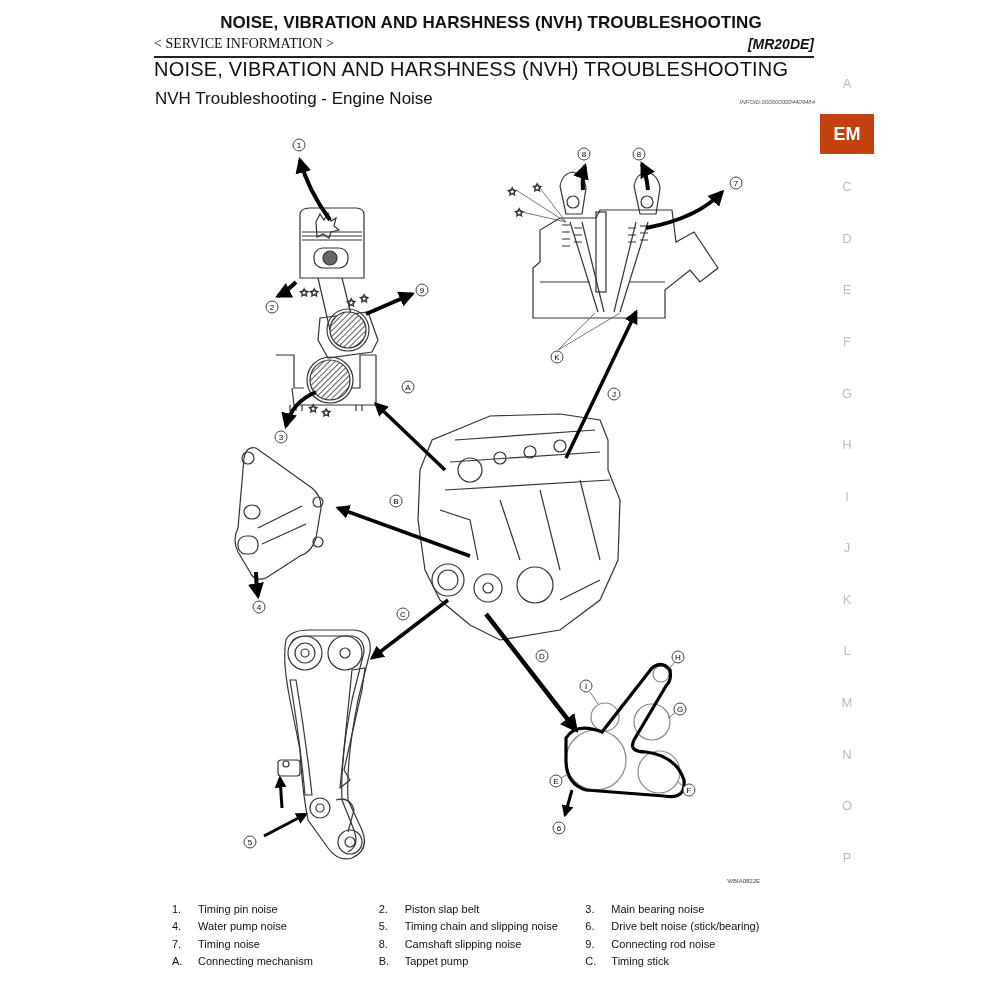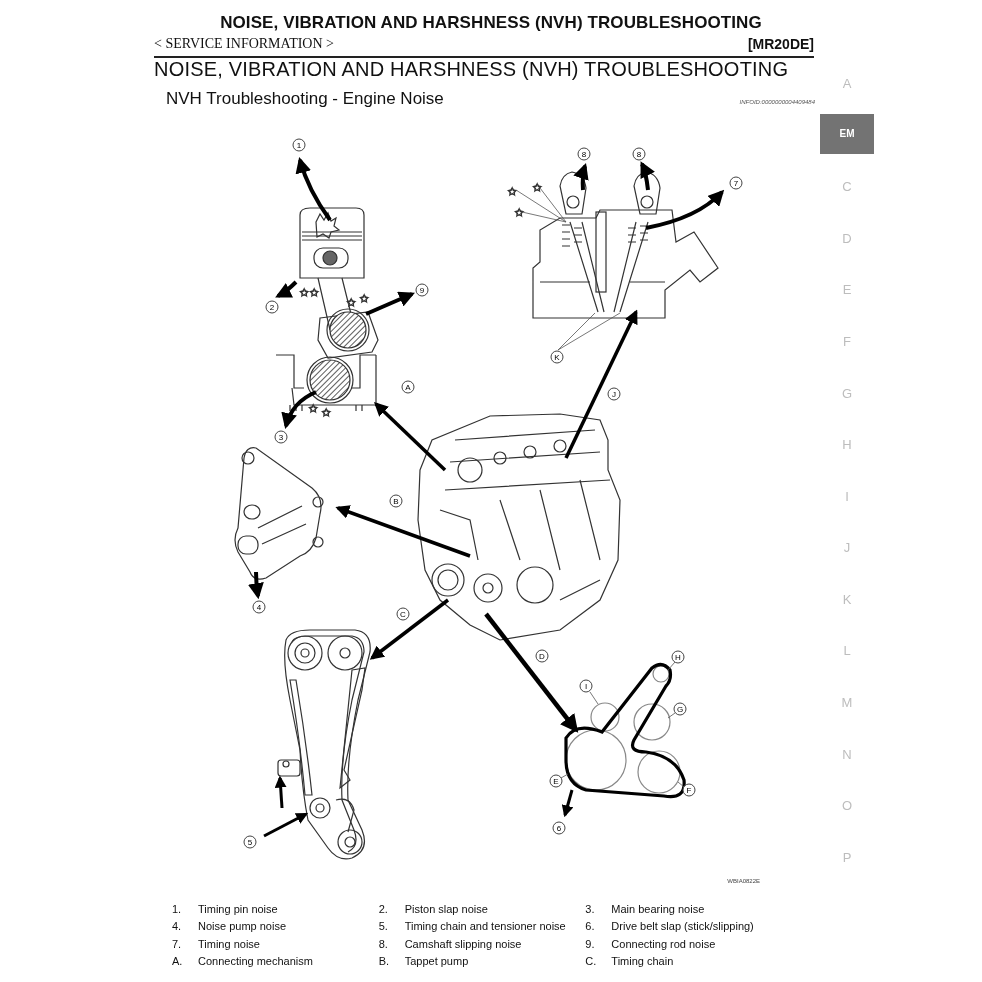--- a/index.html
+++ b/index.html
@@ -1,28 +1,28 @@
 <!DOCTYPE html>
 <html><head>
 <meta charset="utf-8">
 <style>
   html, body { margin: 0; padding: 0; background: #ffffff; }
   body { width: 982px; height: 982px; position: relative; overflow: hidden;
          font-family: "Liberation Sans", sans-serif; color: #111; }
   .abs { position: absolute; }
   .top-title { left: 0; width: 982px; top: 13px; text-align: center; font-weight: bold; font-size: 17px; letter-spacing: 0.1px; }
   .service-info { left: 154px; top: 36px; font-size: 14px; font-family: Liberation Serif, serif; }
-  .model-code { left: 730px; top: 36px; width: 84px; text-align: right; font-weight: bold; font-size: 14px; }
+  .model-code { left: 730px; top: 36px; width: 84px; text-align: right; font-weight: bold; font-size: 14px; font-style: italic; }
   .rule { left: 154px; top: 56px; width: 660px; height: 2px; background: #222; }
   .section-title { left: 154px; top: 58px; font-size: 20px; letter-spacing: 0.2px; }
-  .sub-title { left: 166px; top: 89px; font-size: 17px; }
+  .sub-title { left: 155px; top: 89px; font-size: 17px; }
   .info-id { left: 700px; top: 99px; width: 115px; text-align: right; font-size: 6px; font-style: italic; color: #555; }
   .side-index { left: 820px; top: 60px; width: 54px; }
   .side-letter { position: absolute; left: 0; width: 54px; text-align: center; font-size: 13px; color: #bdbdbd; }
-  .side-letter.active { background: #737373; color: #fff; font-weight: bold; font-size: 10px; height: 40px; line-height: 40px; }
+  .side-letter.active { background: #c2410c; color: #fff; font-weight: bold; font-size: 18px; height: 40px; line-height: 40px; }
   .fig-id { left: 690px; top: 878px; width: 70px; text-align: right; font-size: 6px; color: #444; }
   .legend { left: 172px; top: 900px; width: 620px; font-size: 11px; }
   .legend-row { display: flex; height: 17.5px; align-items: center; }
   .legend-cell { display: flex; width: 210px; }
   .legend-key { width: 26px; }
   .legend-text { white-space: nowrap; }
   svg { position: absolute; left: 0; top: 0; }
 </style>
 </head>
 <body>
@@ -290,39 +290,39 @@
 <div class="abs fig-id">WBIA0822E</div>
 
 <div class="abs legend">
   <div class="legend-row">
     <div class="legend-cell">
         <span class="legend-key">1.</span>
         <span class="legend-text">Timing pin noise</span>
       </div>
     <div class="legend-cell">
         <span class="legend-key">2.</span>
-        <span class="legend-text">Piston slap noise</span>
+        <span class="legend-text">Piston slap belt</span>
       </div>
     <div class="legend-cell">
         <span class="legend-key">3.</span>
         <span class="legend-text">Main bearing noise</span>
       </div>
   </div>
   <div class="legend-row">
     <div class="legend-cell">
         <span class="legend-key">4.</span>
-        <span class="legend-text">Noise pump noise</span>
+        <span class="legend-text">Water pump noise</span>
       </div>
     <div class="legend-cell">
         <span class="legend-key">5.</span>
-        <span class="legend-text">Timing chain and tensioner noise</span>
+        <span class="legend-text">Timing chain and slipping noise</span>
       </div>
     <div class="legend-cell">
         <span class="legend-key">6.</span>
-        <span class="legend-text">Drive belt slap (stick/slipping)</span>
+        <span class="legend-text">Drive belt noise (stick/bearing)</span>
       </div>
   </div>
   <div class="legend-row">
     <div class="legend-cell">
         <span class="legend-key">7.</span>
         <span class="legend-text">Timing noise</span>
       </div>
     <div class="legend-cell">
         <span class="legend-key">8.</span>
         <span class="legend-text">Camshaft slipping noise</span>
@@ -336,16 +336,16 @@
     <div class="legend-cell">
         <span class="legend-key">A.</span>
         <span class="legend-text">Connecting mechanism</span>
       </div>
     <div class="legend-cell">
         <span class="legend-key">B.</span>
         <span class="legend-text">Tappet pump</span>
       </div>
     <div class="legend-cell">
         <span class="legend-key">C.</span>
-        <span class="legend-text">Timing chain</span>
+        <span class="legend-text">Timing stick</span>
       </div>
   </div>
 </div>
 
 </body></html>

